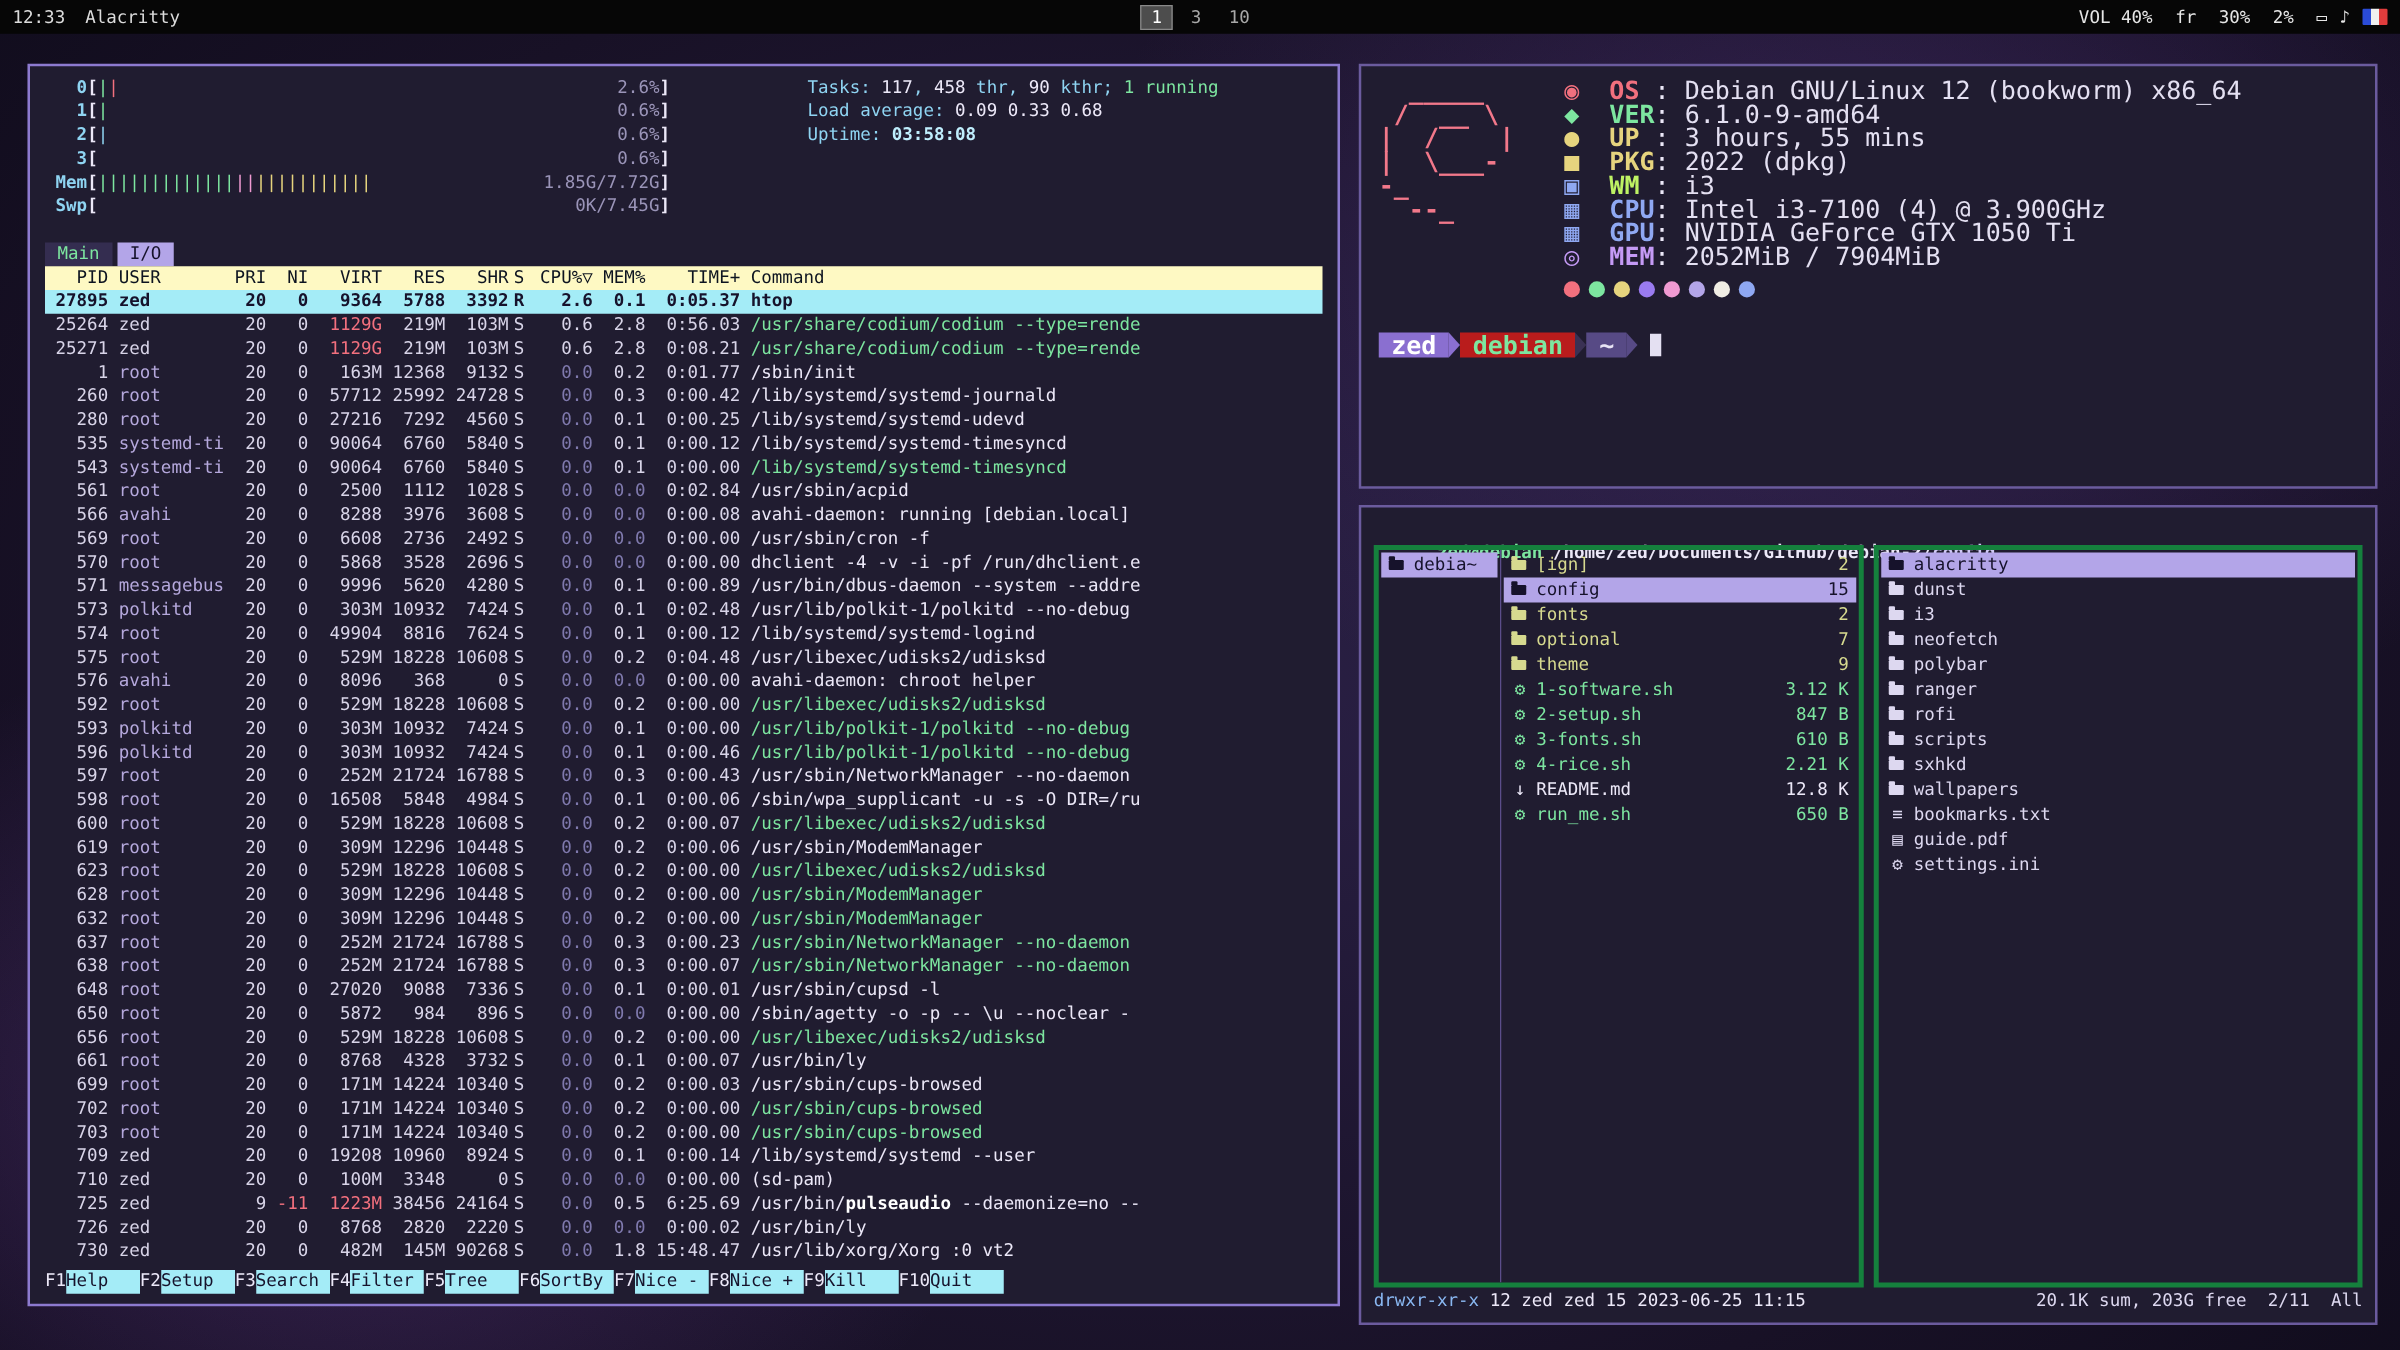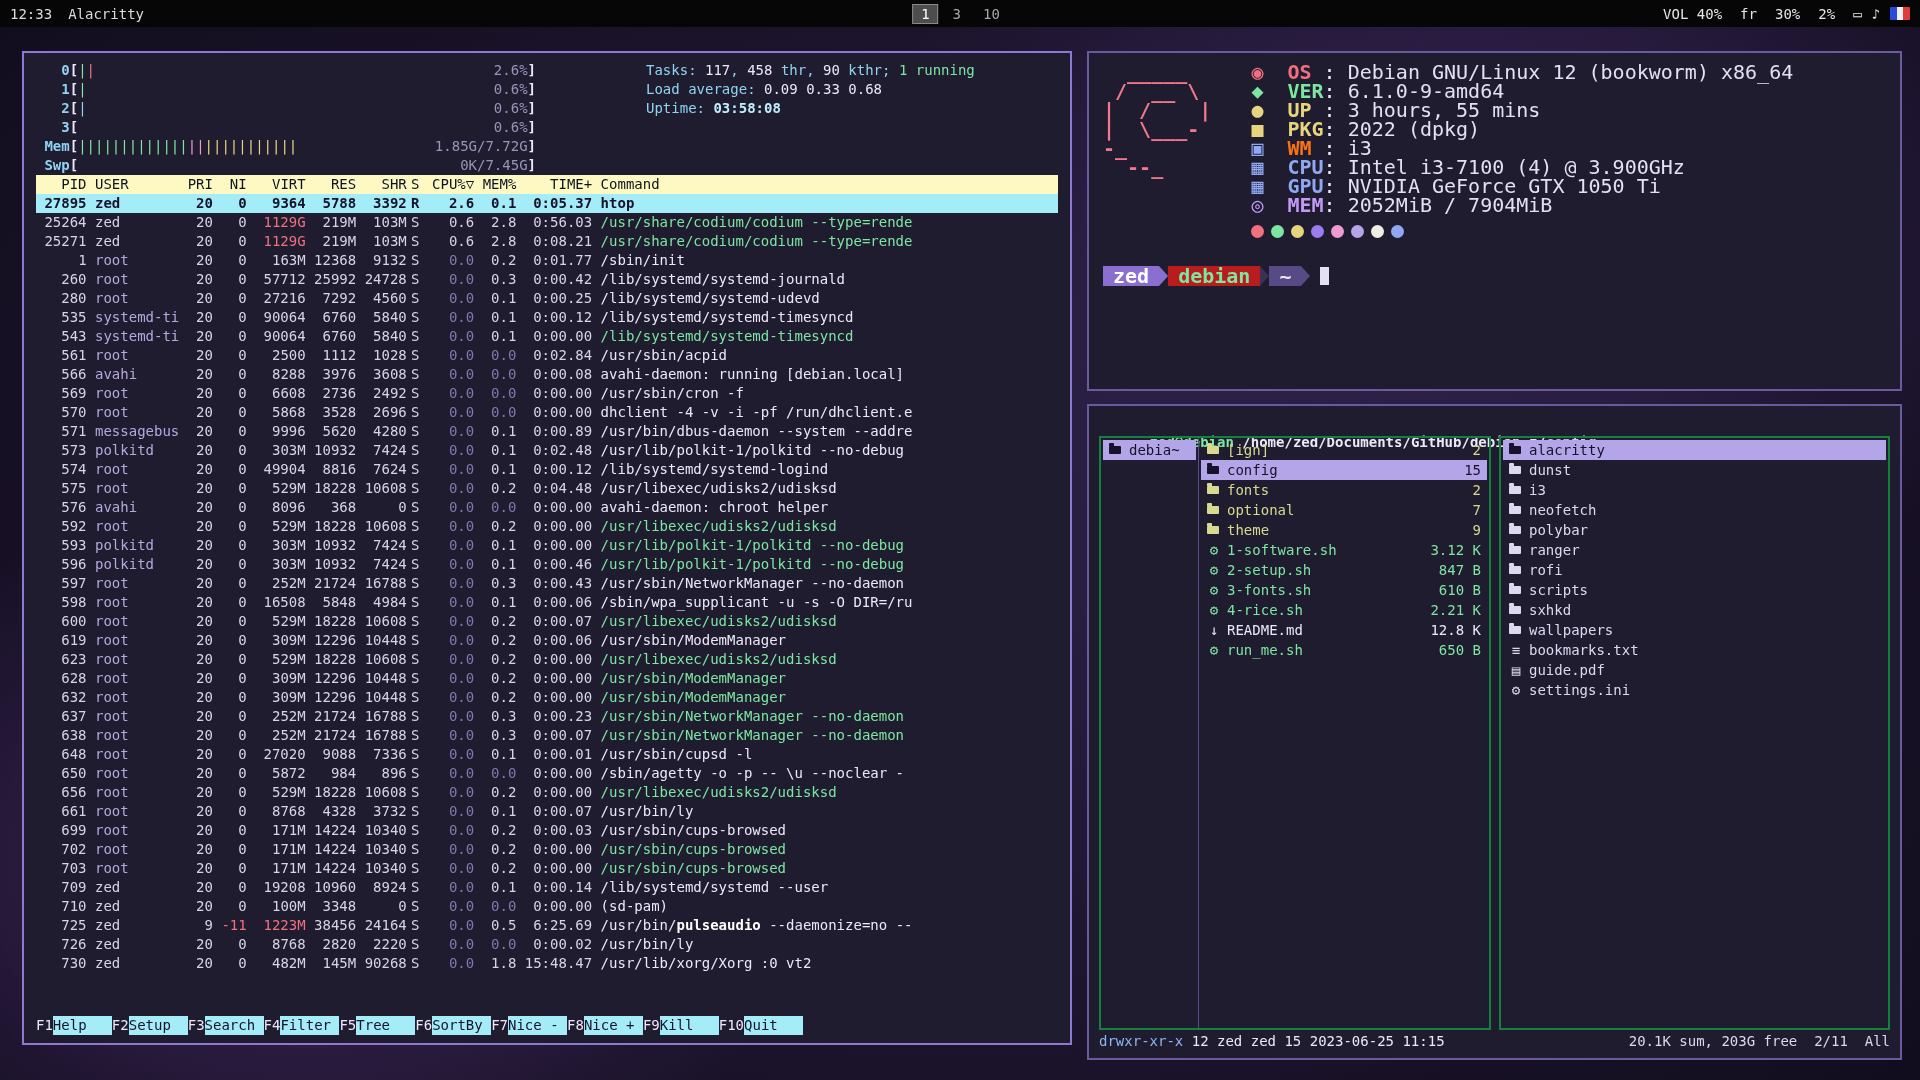--- a/index.html
+++ b/index.html
@@ -117,21 +117,21 @@
   .pcursor { width:9px; height:18px; background:#e4e0f2; margin-left:10px; }
 
   
   .ranger { height:100%; padding:6px 10px; font-size:14px; line-height:20px;
             color:#ddd8f0; display:flex; flex-direction:column; }
   .r-title { height:22px; white-space:pre; font-weight:bold; }
   .rt-user { color:#7de6a0; }
   .rt-path { color:#ece8f8; }
   .rt-cur  { color:#cfc8f5; }
   .r-cols { flex:1; display:flex; gap:8px; margin-top:2px; min-height:0; }
-  .r-box { border:2px solid #15803d; display:flex; overflow:hidden; }
+  .r-box { border:4px solid #15803d; display:flex; overflow:hidden; }
   .r-box1 { width:392px; }
   .r-box2 { flex:1; }
   .r-parent { width:98px; border-right:1px solid #5b4d8a; padding:2px 2px; }
   .r-main { flex:1; padding:2px 2px; }
   .r-preview { flex:1; padding:2px 2px; }
   .ritem { display:flex; align-items:center; height:20px; padding:0 6px; white-space:pre; overflow:hidden; }
   .ritem.selected { background:#b3a5e8; color:#16122b !important; }
   .ritem.selected span { color:#16122b !important; }
   .ritem .size { margin-left:auto; padding-left:8px; }
   .r-main .dir { color:#d6d98f; }
@@ -211,20 +211,24 @@
             <span class="mbar"><span class="mpipes"></span><span class="mval">0K/7.45G</span></span>
             <span class="mbracket">]</span>
           </div>
         </div>
       <div class="htop-summary">
           <div class="hline"><span class="c-c">Tasks: </span><span class="c-w">117</span><span class="c-c">, </span><span class="c-w">458</span><span class="c-c"> thr</span><span class="c-c">, </span><span class="c-w">90</span><span class="c-c"> kthr</span><span class="c-c">; </span><span class="c-g">1 running</span></div>
           <div class="hline"><span class="c-c">Load average: </span><span class="c-w">0.09 </span><span class="c-w">0.33 </span><span class="c-w">0.68</span></div>
           <div class="hline"><span class="c-c">Uptime: </span><span class="c-cb">03:58:08</span></div>
         </div>
     </div>
+    <div class="htop-tabs">
+        <span class="htab active">Main</span>
+        <span class="htab inactive">I/O</span>
+      </div>
     <div class="prow phead"><span class="col-pid">PID</span><span class="col-user">USER</span><span class="col-pri">PRI</span><span class="col-ni">NI</span><span class="col-virt">VIRT</span><span class="col-res">RES</span><span class="col-shr">SHR</span><span class="col-st">S</span><span class="col-cpu">CPU%▽</span><span class="col-mem">MEM%</span><span class="col-time">TIME+</span><span class="col-cmd">Command</span></div>
     <div id="proc-rows">
         <div class="prow sel"><span class="col-pid">27895</span><span class="col-user">zed</span><span class="col-pri">20</span><span class="col-ni">0</span><span class="col-virt">9364</span><span class="col-res">5788</span><span class="col-shr">3392</span><span class="col-st">R</span><span class="col-cpu">2.6</span><span class="col-mem">0.1</span><span class="col-time">0:05.37</span><span class="col-cmd"><span class="c-w">htop</span></span></div>
         <div class="prow"><span class="col-pid">25264</span><span class="col-user">zed</span><span class="col-pri">20</span><span class="col-ni">0</span><span class="col-virt c-r">1129G</span><span class="col-res">219M</span><span class="col-shr">103M</span><span class="col-st">S</span><span class="col-cpu">0.6</span><span class="col-mem">2.8</span><span class="col-time">0:56.03</span><span class="col-cmd"><span class="c-g">/usr/share/codium/codium --type=rende</span></span></div>
         <div class="prow"><span class="col-pid">25271</span><span class="col-user">zed</span><span class="col-pri">20</span><span class="col-ni">0</span><span class="col-virt c-r">1129G</span><span class="col-res">219M</span><span class="col-shr">103M</span><span class="col-st">S</span><span class="col-cpu">0.6</span><span class="col-mem">2.8</span><span class="col-time">0:08.21</span><span class="col-cmd"><span class="c-g">/usr/share/codium/codium --type=rende</span></span></div>
         <div class="prow"><span class="col-pid">1</span><span class="col-user upurple">root</span><span class="col-pri">20</span><span class="col-ni">0</span><span class="col-virt">163M</span><span class="col-res">12368</span><span class="col-shr">9132</span><span class="col-st">S</span><span class="col-cpu c-dim">0.0</span><span class="col-mem">0.2</span><span class="col-time">0:01.77</span><span class="col-cmd"><span class="c-w">/sbin/init</span></span></div>
         <div class="prow"><span class="col-pid">260</span><span class="col-user upurple">root</span><span class="col-pri">20</span><span class="col-ni">0</span><span class="col-virt">57712</span><span class="col-res">25992</span><span class="col-shr">24728</span><span class="col-st">S</span><span class="col-cpu c-dim">0.0</span><span class="col-mem">0.3</span><span class="col-time">0:00.42</span><span class="col-cmd"><span class="c-w">/lib/systemd/systemd-journald</span></span></div>
         <div class="prow"><span class="col-pid">280</span><span class="col-user upurple">root</span><span class="col-pri">20</span><span class="col-ni">0</span><span class="col-virt">27216</span><span class="col-res">7292</span><span class="col-shr">4560</span><span class="col-st">S</span><span class="col-cpu c-dim">0.0</span><span class="col-mem">0.1</span><span class="col-time">0:00.25</span><span class="col-cmd"><span class="c-w">/lib/systemd/systemd-udevd</span></span></div>
         <div class="prow"><span class="col-pid">535</span><span class="col-user upurple">systemd-ti</span><span class="col-pri">20</span><span class="col-ni">0</span><span class="col-virt">90064</span><span class="col-res">6760</span><span class="col-shr">5840</span><span class="col-st">S</span><span class="col-cpu c-dim">0.0</span><span class="col-mem">0.1</span><span class="col-time">0:00.12</span><span class="col-cmd"><span class="c-w">/lib/systemd/systemd-timesyncd</span></span></div>
         <div class="prow"><span class="col-pid">543</span><span class="col-user upurple">systemd-ti</span><span class="col-pri">20</span><span class="col-ni">0</span><span class="col-virt">90064</span><span class="col-res">6760</span><span class="col-shr">5840</span><span class="col-st">S</span><span class="col-cpu c-dim">0.0</span><span class="col-mem">0.1</span><span class="col-time">0:00.00</span><span class="col-cmd"><span class="c-g">/lib/systemd/systemd-timesyncd</span></span></div>
@@ -314,21 +318,21 @@
  /  __ \
 |  /    |
 |  \___-
 -_
   --_</pre>
       <div id="nf-info">
           <div class="nfline"><span class="nficon" style="color: rgb(242, 112, 126);">◉</span><span class="nflabel" style="color: rgb(242, 112, 126);">OS </span><span class="c-w">: </span><span class="nfval">Debian GNU/Linux 12 (bookworm) x86_64</span></div>
           <div class="nfline"><span class="nficon" style="color: rgb(125, 230, 160);">◆</span><span class="nflabel" style="color: rgb(125, 230, 160);">VER</span><span class="c-w">: </span><span class="nfval">6.1.0-9-amd64</span></div>
           <div class="nfline"><span class="nficon" style="color: rgb(230, 212, 126);">●</span><span class="nflabel" style="color: rgb(230, 212, 126);">UP </span><span class="c-w">: </span><span class="nfval">3 hours, 55 mins</span></div>
           <div class="nfline"><span class="nficon" style="color: rgb(230, 212, 126);">■</span><span class="nflabel" style="color: rgb(230, 212, 126);">PKG</span><span class="c-w">: </span><span class="nfval">2022 (dpkg)</span></div>
-          <div class="nfline"><span class="nficon" style="color: rgb(143, 168, 242);">▣</span><span class="nflabel" style="color: #f97316; margin-top: 48px;">WM </span><span class="c-w">: </span><span class="nfval">i3</span></div>
+          <div class="nfline"><span class="nficon" style="color: rgb(143, 168, 242);">▣</span><span class="nflabel" style="color: #bef264; margin-top: 48px;">WM </span><span class="c-w">: </span><span class="nfval">i3</span></div>
           <div class="nfline"><span class="nficon" style="color: rgb(143, 168, 242);">▦</span><span class="nflabel" style="color: rgb(143, 168, 242);">CPU</span><span class="c-w">: </span><span class="nfval">Intel i3-7100 (4) @ 3.900GHz</span></div>
           <div class="nfline"><span class="nficon" style="color: rgb(143, 168, 242);">▦</span><span class="nflabel" style="color: rgb(143, 168, 242);">GPU</span><span class="c-w">: </span><span class="nfval">NVIDIA GeForce GTX 1050 Ti</span></div>
           <div class="nfline"><span class="nficon" style="color: rgb(196, 154, 245);">◎</span><span class="nflabel" style="color: rgb(196, 154, 245);">MEM</span><span class="c-w">: </span><span class="nfval">2052MiB / 7904MiB</span></div>
           <div class="palette">
             <span class="pdot" style="background: rgb(242, 112, 126);"></span>
             <span class="pdot" style="background: rgb(125, 230, 160);"></span>
             <span class="pdot" style="background: rgb(230, 212, 126);"></span>
             <span class="pdot" style="background: rgb(154, 123, 240);"></span>
             <span class="pdot" style="background: rgb(240, 154, 210);"></span>
             <span class="pdot" style="background: rgb(179, 165, 232);"></span>

